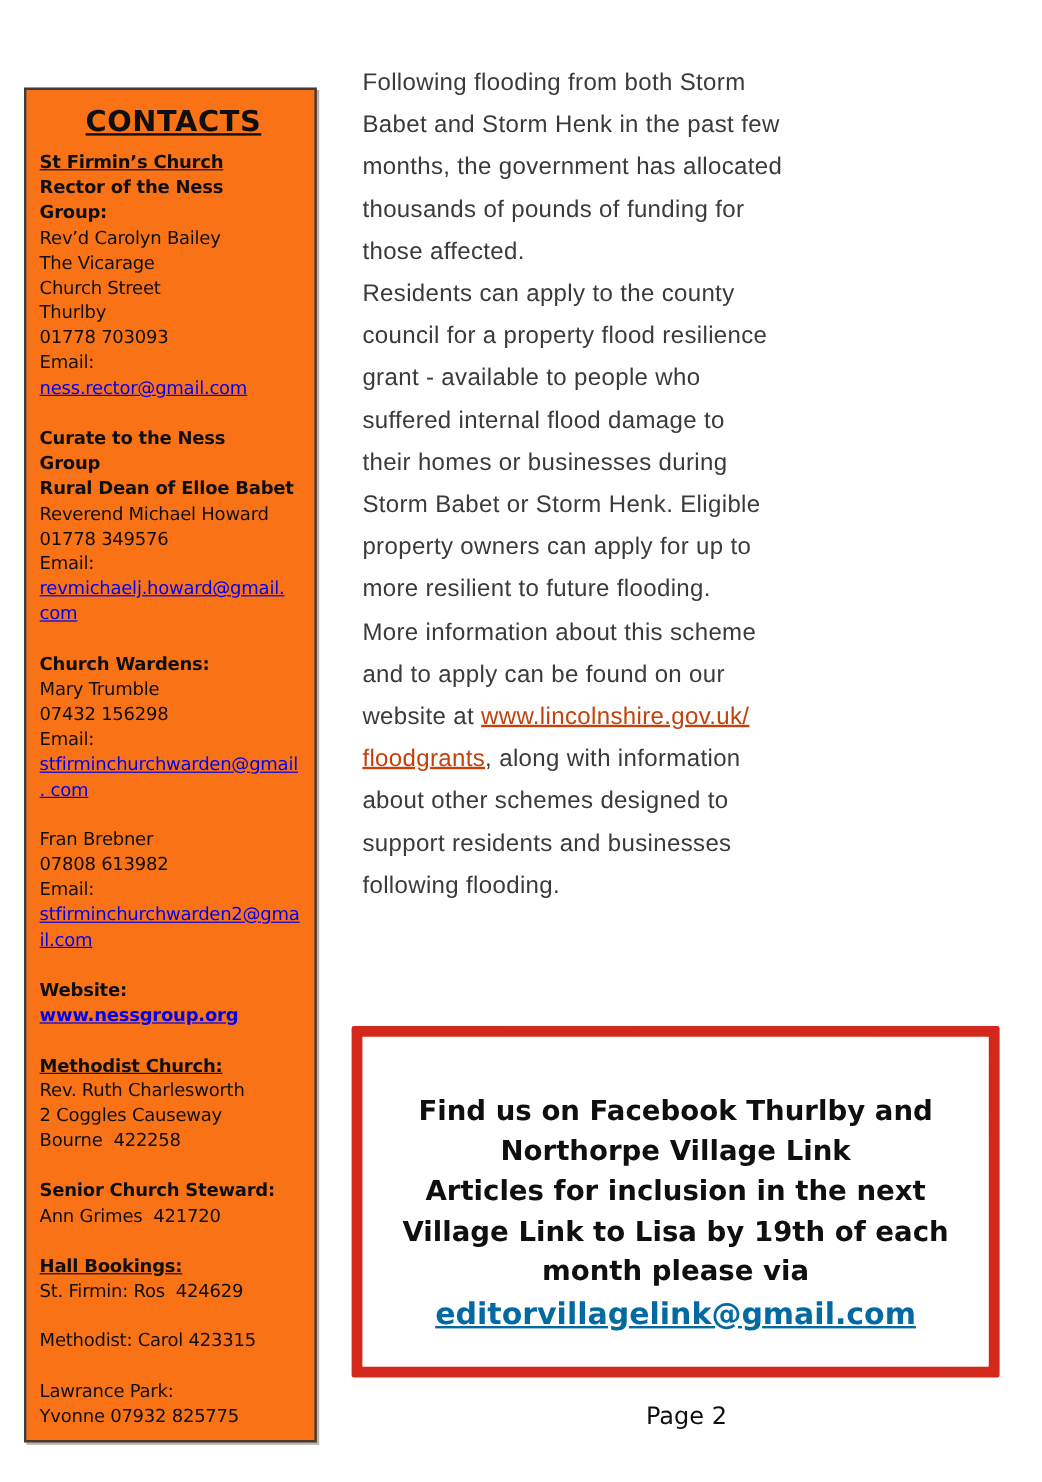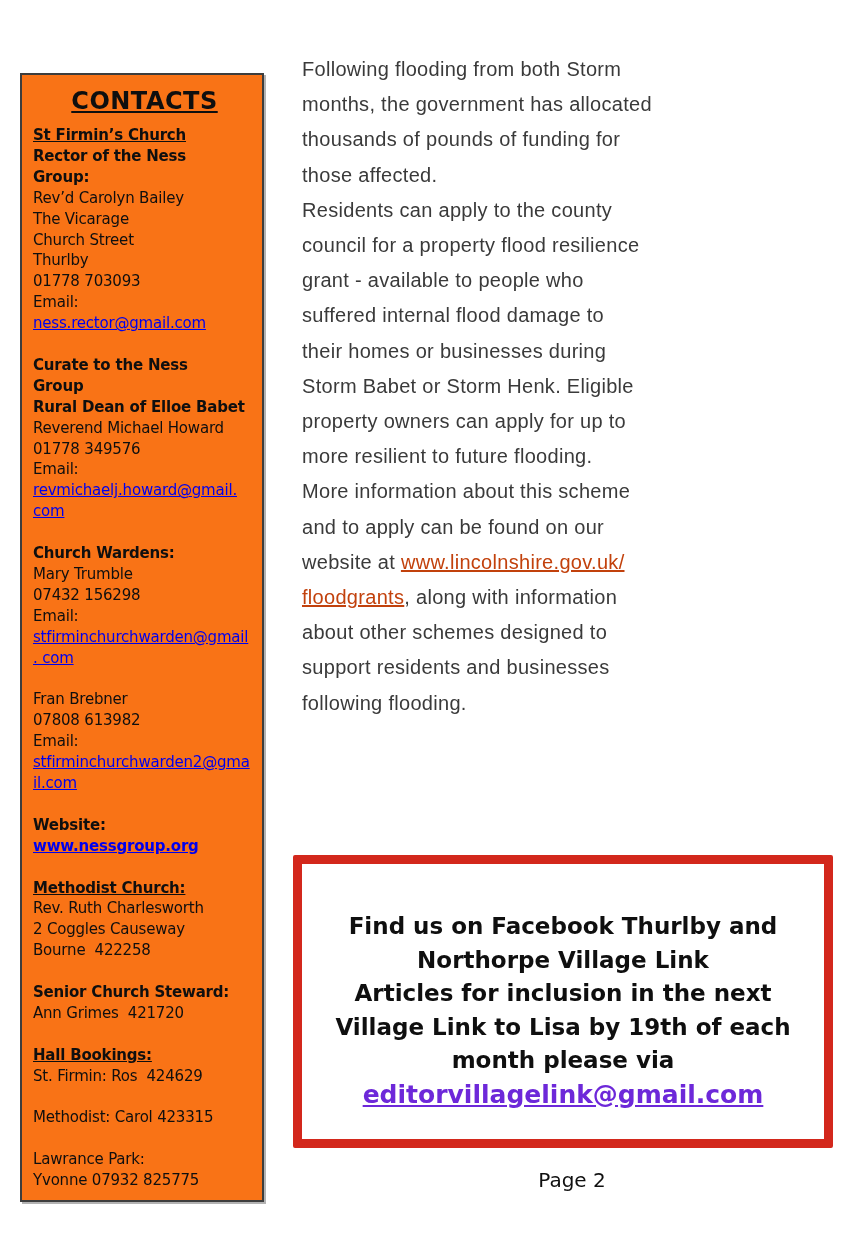--- a/index.html
+++ b/index.html
@@ -79,21 +79,21 @@
     pointer-events:none;
   }
   .fb-line{
     text-align:center;
     font-weight:bold;
     font-size:23px;
     line-height:33.5px;
     color:#0f0f0f;
   }
   a.fb-link{
-    color:#6d28d9;
+    color:#0369a1;
     text-decoration:underline;
     font-size:25px;
   }
 
   
   .page-num{
     position:absolute;left:302px;top:1168px;width:540px;
     text-align:center;
     font-size:20px;
     color:#0f0f0f;
@@ -167,20 +167,21 @@
         </div>
         <div class="contact-block">
           <div class="contact-line">Lawrance Park:</div>
           <div class="contact-line">Yvonne 07932 825775</div>
         </div>
       </div>
   </div>
 
   <div class="article" id="article">
       <div class="article-line">Following flooding from both Storm</div>
+      <div class="article-line">Babet and Storm Henk in the past few</div>
       <div class="article-line">months, the government has allocated</div>
       <div class="article-line">thousands of pounds of funding for</div>
       <div class="article-line">those affected.</div>
       <div class="article-line">Residents can apply to the county</div>
       <div class="article-line">council for a property flood resilience</div>
       <div class="article-line">grant - available to people who</div>
       <div class="article-line">suffered internal flood damage to</div>
       <div class="article-line">their homes or businesses during</div>
       <div class="article-line">Storm Babet or Storm Henk. Eligible</div>
       <div class="article-line">property owners can apply for up to</div>

